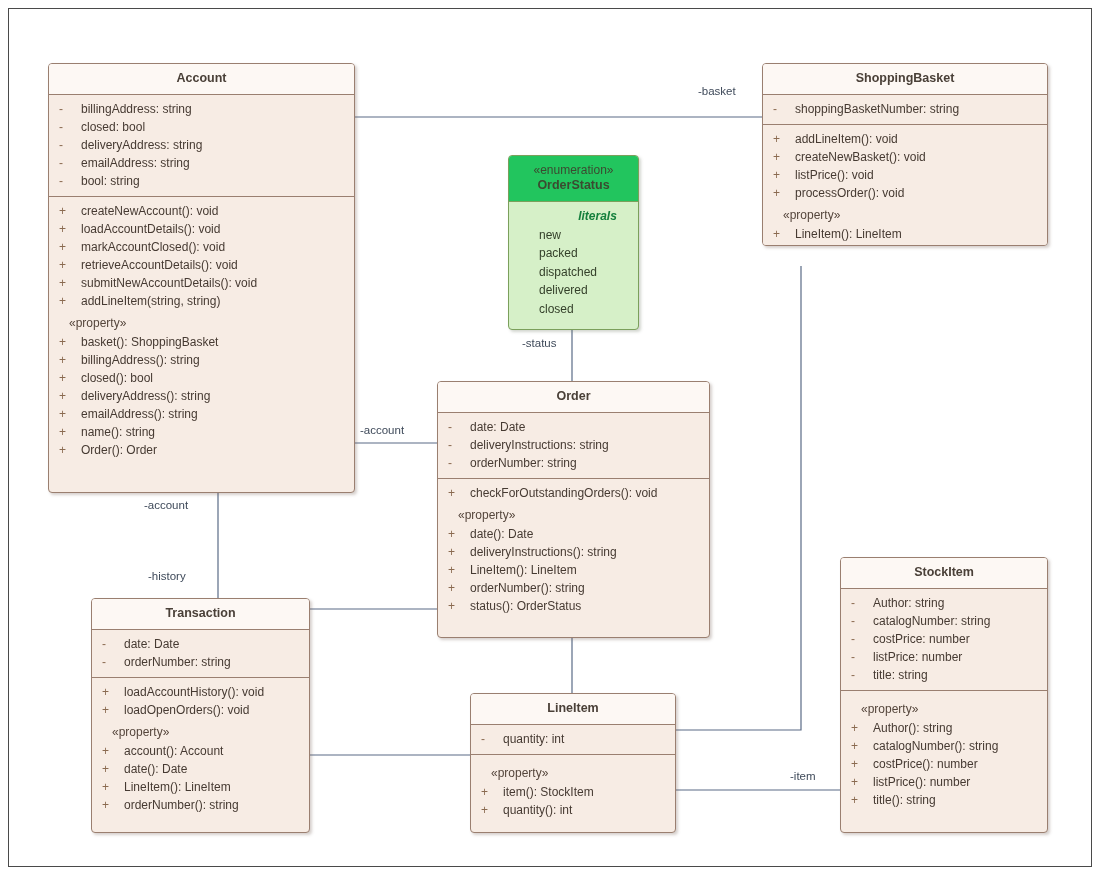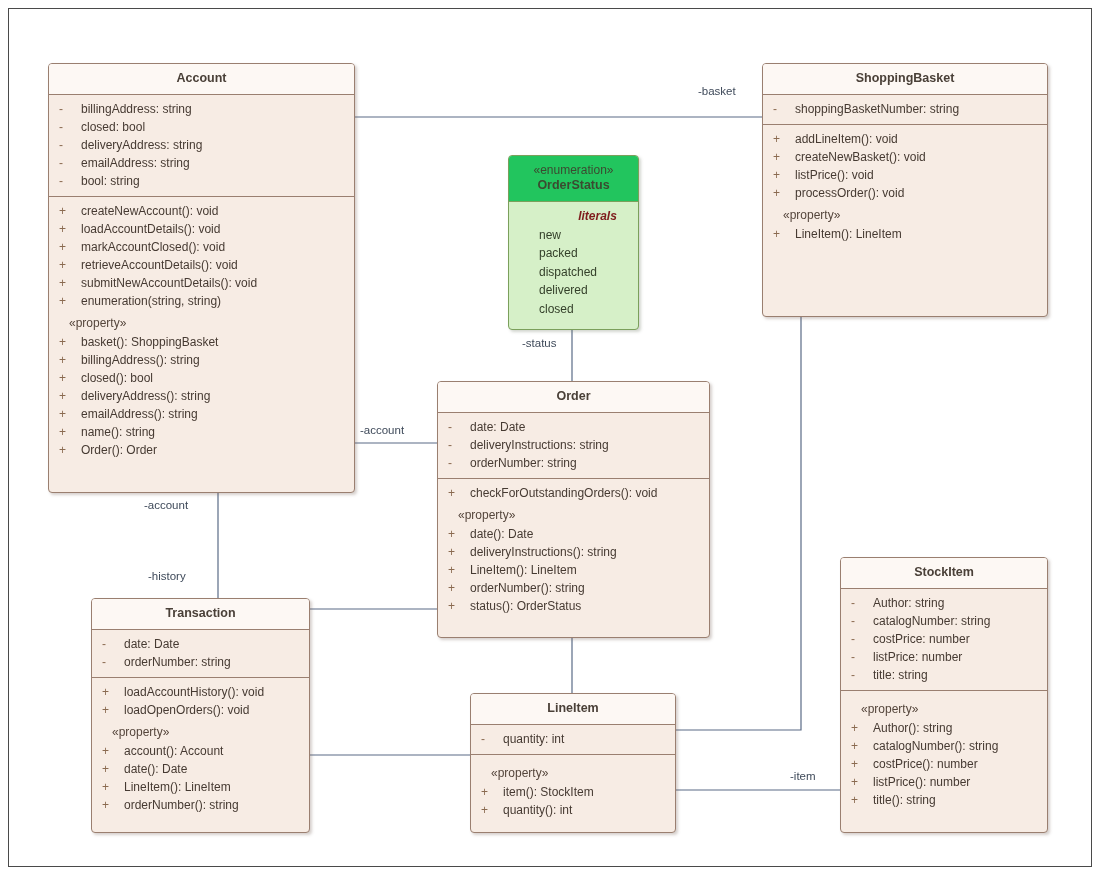--- a/index.html
+++ b/index.html
@@ -134,21 +134,21 @@
   }
   .uml.enumeration .compartment {
     background: #d6f0c8;
     border-bottom-color: #7ba05b;
   }
   .uml.enumeration .literals-label {
     text-align: center;
     font-style: italic;
     font-weight: bold;
     font-size: 12px;
-    color: #7f1d1d;
+    color: #15803d;
     line-height: 18px;
     padding-bottom: 1px;
     padding-left: 48px;
   }
   .uml.enumeration .lit {
     font-size: 12px;
     color: #34402a;
     line-height: 18.5px;
     padding-left: 30px;
     white-space: nowrap;
@@ -249,21 +249,21 @@
       <div class="row">
           <span class="vis">+</span>
           <span class="sig">retrieveAccountDetails(): void</span>
         </div>
       <div class="row">
           <span class="vis">+</span>
           <span class="sig">submitNewAccountDetails(): void</span>
         </div>
       <div class="row">
           <span class="vis">+</span>
-          <span class="sig">enumeration(string, string)</span>
+          <span class="sig">addLineItem(string, string)</span>
         </div>
       <div class="stereo-row">«property»</div>
       <div class="row">
           <span class="vis">+</span>
           <span class="sig">basket(): ShoppingBasket</span>
         </div>
       <div class="row">
           <span class="vis">+</span>
           <span class="sig">billingAddress(): string</span>
         </div>
@@ -283,21 +283,21 @@
           <span class="vis">+</span>
           <span class="sig">name(): string</span>
         </div>
       <div class="row">
           <span class="vis">+</span>
           <span class="sig">Order(): Order</span>
         </div>
     </div>
   </div>
 
-  <div class="uml" style="left:762px; top:63px; width:286px; height:254px;">
+  <div class="uml" style="left:762px; top:63px; width:286px; height:183px;">
     <div class="hdr">ShoppingBasket</div>
     <div class="compartment">
       <div class="row">
           <span class="vis">-</span>
           <span class="sig">shoppingBasketNumber: string</span>
         </div>
     </div>
     <div class="compartment last">
       <div class="row">
           <span class="vis">+</span>

